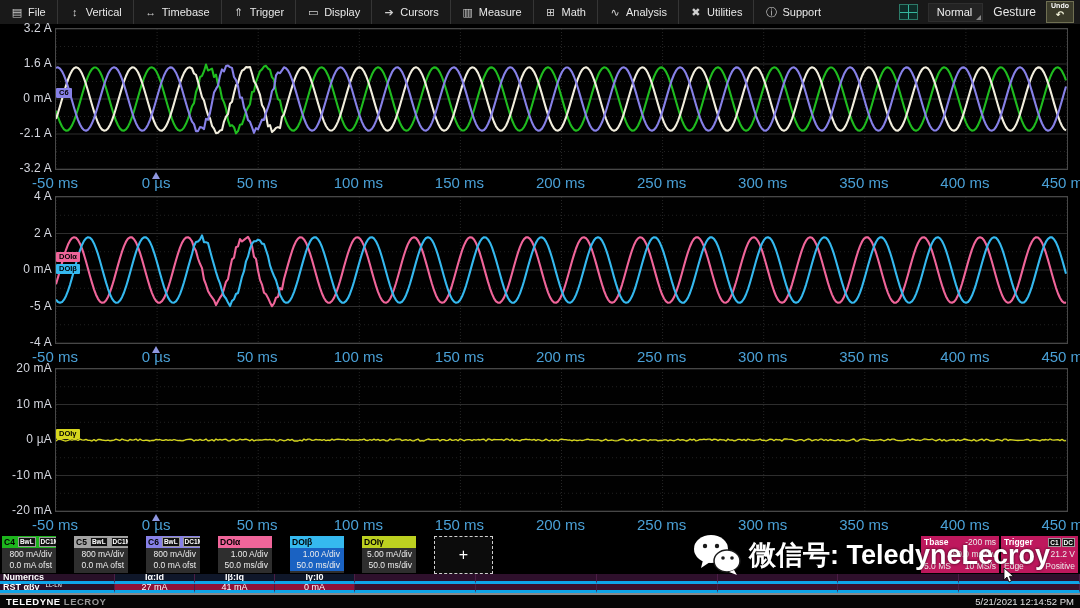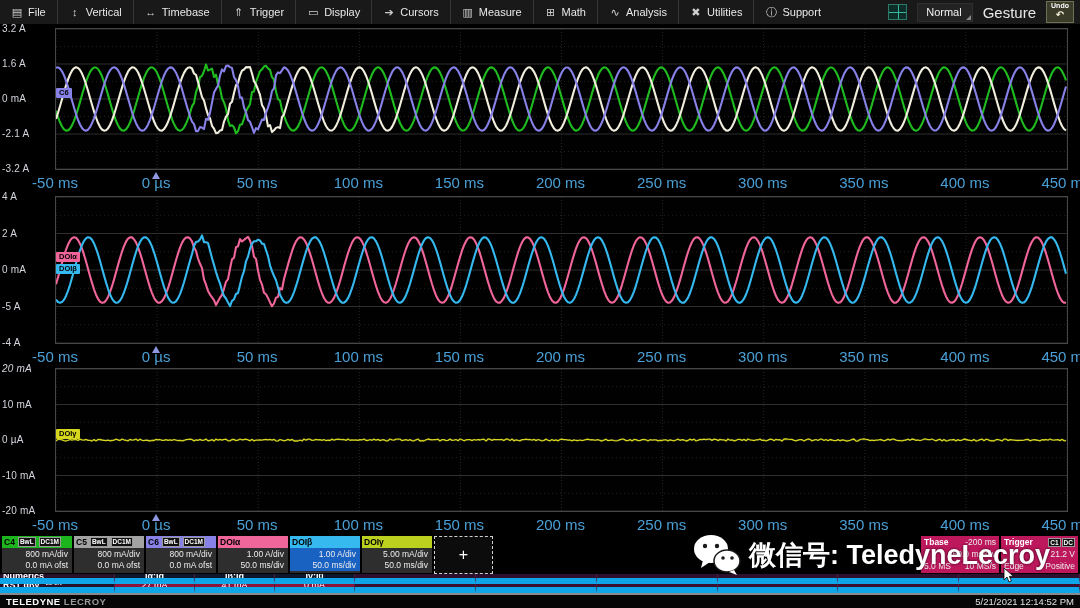--- a/index.html
+++ b/index.html
@@ -14,64 +14,64 @@
   .menu-item .mi{font-size:11px;color:#cfcfcf;width:12px;text-align:center;}
   #menu-right{margin-left:auto;display:flex;align-items:center;gap:10px;padding-right:6px;}
   #gridmode-icon{width:17px;height:14px;background:#0e2d28;border:1px solid #2c7a68;position:relative;}
   #gridmode-icon:before,#gridmode-icon:after{content:"";position:absolute;background:#35b89e;}
   #gridmode-icon:before{left:50%;top:0;width:1px;height:100%;}
   #gridmode-icon:after{top:50%;left:0;height:1px;width:100%;}
   #normal-btn{position:relative;font-size:11px;color:#f0f0f0;background:#232323;border:1px solid #2e2e2e;
               padding:2px 10px 3px 8px;}
   #normal-btn .fold{position:absolute;right:1px;bottom:1px;width:0;height:0;
               border-left:5px solid transparent;border-bottom:5px solid #8a8a8a;}
-  #gesture-label{font-size:15px;color:#e8e8e8;}
+  #gesture-label{font-size:12px;color:#e8e8e8;}
   #undo-btn{width:26px;height:20px;background:#3b3b2a;border:1px solid #6f6f52;color:#fff;
             font-size:7px;font-weight:bold;text-align:center;line-height:8px;}
   #undo-btn .uarrow{font-size:10px;line-height:9px;display:block;color:#f2f2d8;}
 
   
   .plot{position:absolute;left:55px;width:1011px;background:#010101;border:1px solid #474747;}
   #plot0{top:28px;height:140px}
   #plot1{top:196px;height:146px}
   #plot2{top:368px;height:142px}
-  .ylab{position:absolute;width:50px;text-align:left;font-size:10px;color:#d4d6de;
+  .ylab{position:absolute;width:50px;text-align:right;font-size:12px;color:#d4d6de;
         transform:translateY(-50%);letter-spacing:0.2px;}
   .xlab{position:absolute;transform:translateX(-50%);font-size:15px;color:#4aa0d6;top:3px;white-space:nowrap;}
   .xrow{position:absolute;left:0;width:1080px;height:17px;}
   #xrow0{top:171px}#xrow1{top:345px}#xrow2{top:513px}
   .trig-tri{position:absolute;top:1px;width:0;height:0;border-left:4px solid transparent;
         border-right:4px solid transparent;border-bottom:7px solid #8f97e0;}
   .chbadge{position:absolute;font-size:7.5px;font-weight:bold;color:#000;padding:0 3px;
         line-height:10px;border-radius:1px;z-index:5;}
 
   
   #descrow{position:absolute;top:536px;left:0;width:1080px;height:38px;background:#000;}
-  .desc{position:absolute;top:0;width:70px;height:37px;background:#2e2e2e;overflow:hidden;}
+  .desc{position:absolute;top:0;width:54px;height:37px;background:#2e2e2e;overflow:hidden;}
   .desc-hd{height:12px;display:flex;align-items:center;gap:2px;padding:0 2px;
            font-size:8.5px;font-weight:bold;color:#000;}
   .desc-hd .bdg{font-size:6.5px;font-weight:bold;color:#fff;background:#101010;
            border:1px solid #9a9a9a;line-height:8px;padding:0 1px;margin-left:1px;}
   .desc-bd{font-size:8.5px;color:#ececec;text-align:right;padding:1px 4px 0 0;line-height:11px;}
   #plus-box{position:absolute;left:434px;top:0;width:57px;height:36px;background:#0c0c0c;
             border:1px dashed #cfcfcf;color:#fff;font-size:16px;display:flex;
             align-items:center;justify-content:center;}
   .infobox{position:absolute;top:0;height:37px;background:#be185d;font-size:8.5px;color:#ececec;}
   #tbase-box{left:921px;width:78px;}
   #trig-box{left:1001px;width:77px;}
   .ib-row{display:flex;justify-content:space-between;align-items:center;padding:0 3px;line-height:12px;}
   .ib-row b{color:#fff;font-weight:bold;}
   .ib-row .bdg{font-size:6.5px;font-weight:bold;color:#fff;background:#101010;
            border:1px solid #9a9a9a;line-height:8px;padding:0 1px;margin-left:1px;}
 
   
   #numerics{position:absolute;top:574px;left:0;width:1080px;height:19px;display:grid;
             grid-template-columns:115px 80px 80px 80px repeat(6,1fr);
             grid-template-rows:9.5px 9.5px;font-size:9px;}
-  #numerics .cell{border-right:1px solid #4b1d46;border-bottom:6px solid #0ea5e9;
+  #numerics .cell{border-right:1px solid #4b1d46;border-bottom:3px solid #0ea5e9;
             display:flex;align-items:center;justify-content:center;overflow:hidden;}
   .nhead{background:#0f172a;color:#fff;font-weight:bold;}
   .nlabel{background:#281028;color:#fff;font-weight:bold;justify-content:flex-start !important;padding-left:3px;}
   .nval{background:#8e1338;color:#fff;}
   .nempty1{background:#2e102c;}
   .nempty2{background:#3a102e;}
   #rst-sub{font-size:6px;font-weight:normal;margin-left:6px;transform:translateY(-2px);}
 
   
   #graybar{position:absolute;top:593px;left:0;width:1080px;height:2px;background:#8a8a8a;}
@@ -266,21 +266,21 @@
     <div class="ylab" style="left: 2px; top: 133px;">-2.1 A</div>
     <div class="ylab" style="left: 2px; top: 168px;">-3.2 A</div>
     <div class="chbadge" style="background: rgb(135, 129, 232); left: 56px; top: 88px;">C6</div>
     <div class="ylab" style="left: 2px; top: 196px;">4 A</div>
     <div class="ylab" style="left: 2px; top: 232.5px;">2 A</div>
     <div class="ylab" style="left: 2px; top: 269px;">0 mA</div>
     <div class="ylab" style="left: 2px; top: 305.5px;">-5 A</div>
     <div class="ylab" style="left: 2px; top: 342px;">-4 A</div>
     <div class="chbadge" style="background: rgb(240, 101, 154); left: 56px; top: 252.43px;">DOIα</div>
     <div class="chbadge" style="background: rgb(53, 185, 239); left: 56px; top: 264.11px;">DOIβ</div>
-    <div class="ylab" style="left: 2px; top: 368px; font-style: italic;">20 mA</div>
+    <div class="ylab" style="left: 2px; top: 368px;">20 mA</div>
     <div class="ylab" style="left: 2px; top: 403.5px;">10 mA</div>
     <div class="ylab" style="left: 2px; top: 439px;">0 µA</div>
     <div class="ylab" style="left: 2px; top: 474.5px;">-10 mA</div>
     <div class="ylab" style="left: 2px; top: 510px;">-20 mA</div>
     <div class="chbadge" style="background: rgb(214, 214, 30); left: 56px; top: 429px;">DOIγ</div>
   </div>
 
 <div id="descrow">
   <div class="desc" style="left:2px">
     <div class="desc-hd" style="background: rgb(29, 181, 29);">

